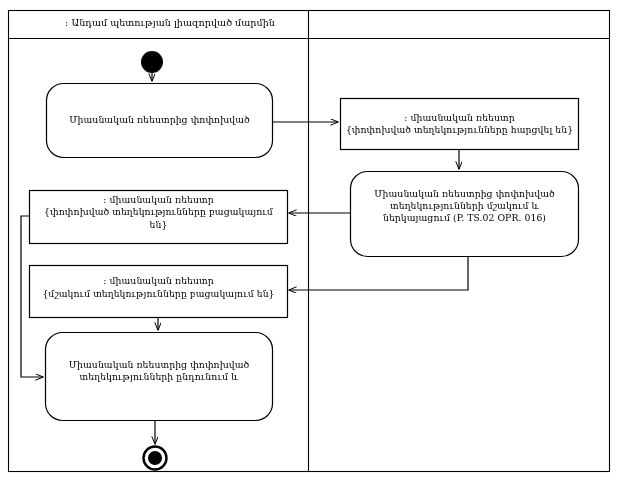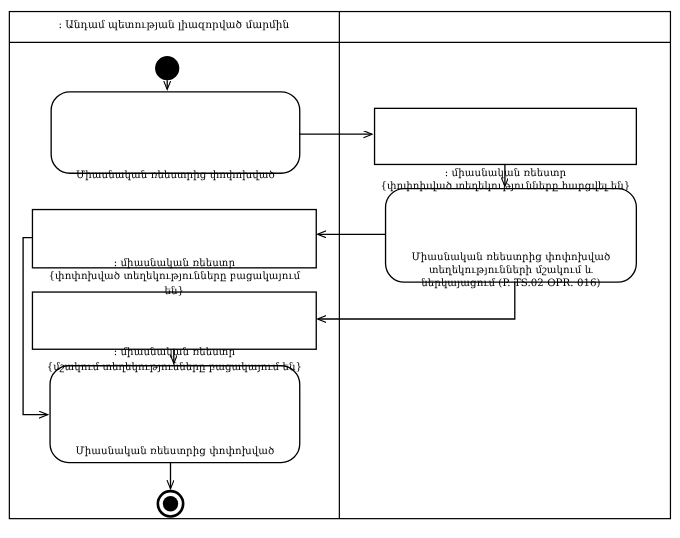--- a/index.html
+++ b/index.html
@@ -28,21 +28,20 @@
     display: flex;
     align-items: center;
     justify-content: center;
     text-align: center;
     line-height: 1.30;
     color: #000000;
     font-size: 9.3px;
     letter-spacing: 0.05px;
     padding: 0 5px;
     box-sizing: border-box;
-    margin-top: 40px;
   }
   .node-text > span { display: block; width: 100%; }
   .lane-title {
     position: absolute;
     text-align: center;
     color: #000000;
     font-size: 9.6px;
     top: 17px;
   }
   .line-blk { display: block; }
@@ -92,21 +91,21 @@
 
     <path d="M468,256 L468,290 L289,290" fill="none" stroke="#000" stroke-width="1.2" marker-end="url(#arw)"></path>
 
     <path d="M158,317 L158,330" fill="none" stroke="#000" stroke-width="1.2" marker-end="url(#arw)"></path>
 
     <path d="M29,216 L21,216 L21,377 L43,377" fill="none" stroke="#000" stroke-width="1.2" marker-end="url(#arw)"></path>
 
     <path d="M155,420 L155,444" fill="none" stroke="#000" stroke-width="1.2" marker-end="url(#arw)"></path>
   </svg>
 
-  <div class="lane-title" style="left:8px; width:300px;">: Անդամ պետության լիազորված մարմին</div>
+  <div class="lane-title" style="left:8px; width:300px;padding-left:12px;">: Անդամ պետության լիազորված մարմին</div>
 
   <div class="node-text" style="left:46px; top:83px; width:227px; height:75px;">
     <span>
       <span class="line-blk">Միասնական ռեեստրից փոփոխված</span>
     </span>
   </div>
 
   <div class="node-text" style="left:340px; top:98px; width:239px; height:52px;">
     <span>
       <span class="line-blk">: միասնական ռեեստր</span>
@@ -132,16 +131,17 @@
   <div class="node-text" style="left:29px; top:265px; width:259px; height:45px;">
     <span>
       <span class="line-blk">: միասնական ռեեստր</span>
       <span class="line-blk">{մշակում տեղեկությունները բացակայում են}</span>
     </span>
   </div>
 
   <div class="node-text" style="left:45px; top:332px; width:228px; height:78px;">
     <span>
       <span class="line-blk">Միասնական ռեեստրից փոփոխված</span>
+      <span class="line-blk">տեղեկությունների ընդունում և</span>
     </span>
   </div>
 
 </div>
 
 </body></html>

